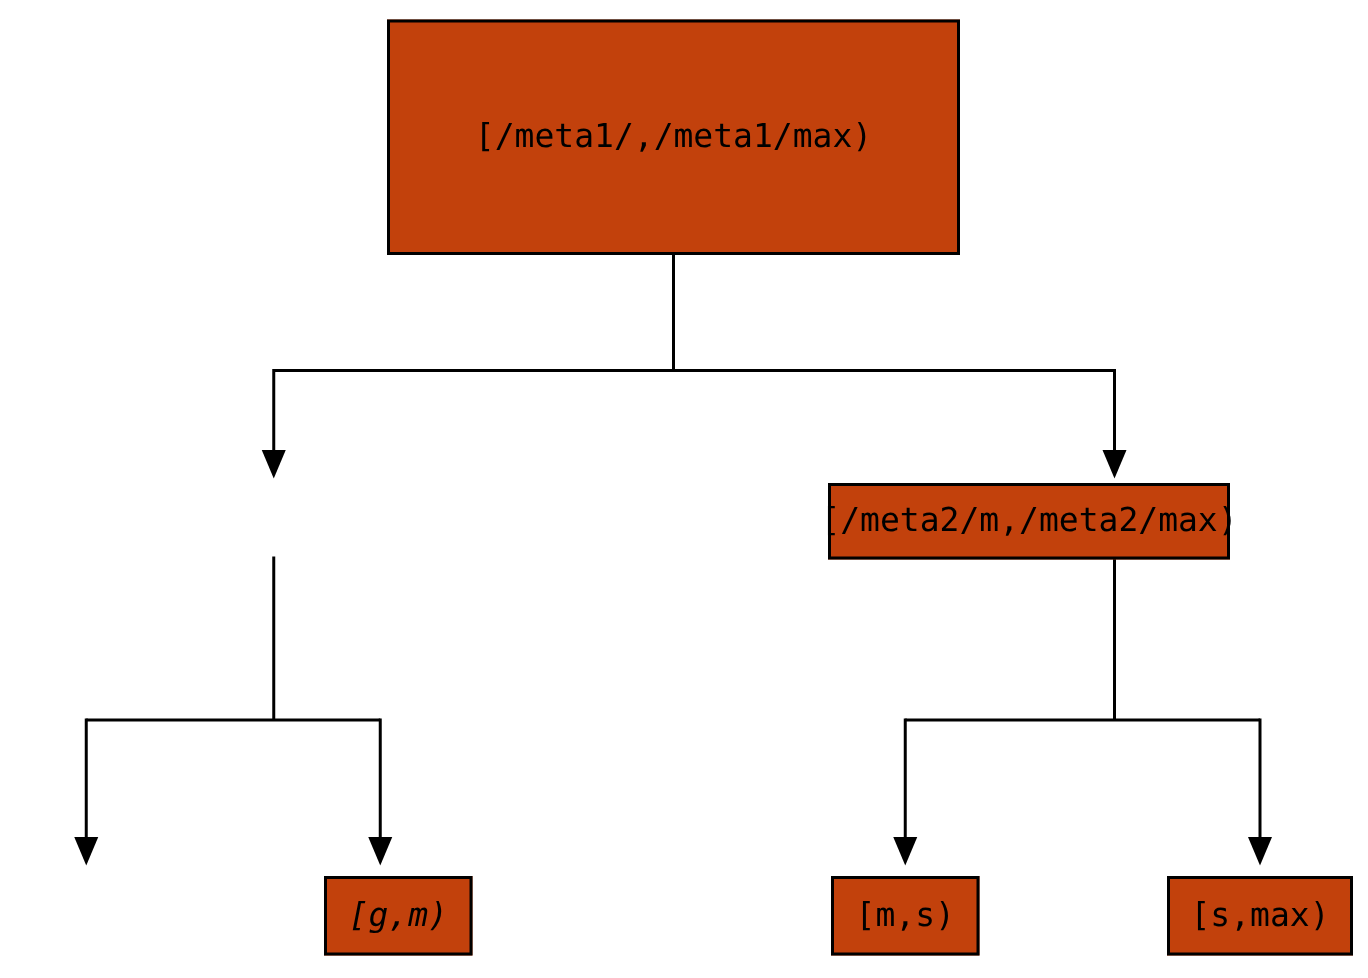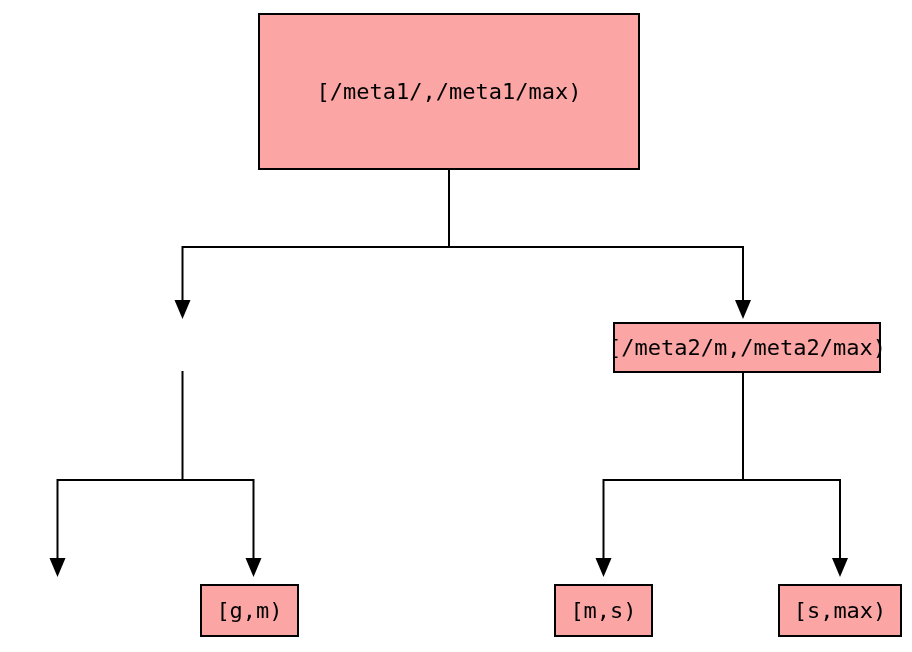--- a/index.html
+++ b/index.html
@@ -20,35 +20,35 @@
     left: 0;
     top: 0;
     width: 912px;
     height: 652px;
     pointer-events: none;
   }
   .node {
     position: absolute;
     box-sizing: border-box;
     border: 2px solid #000000;
-    background: #fca5a5;
+    background: #c2410c;
     display: flex;
     align-items: center;
     justify-content: center;
     color: #000000;
     font-size: 22px;
     line-height: 1;
     white-space: nowrap;
   }
   .node-root  { left: 258px; top: 13px;  width: 382px; height: 157px; }
   .node-mid-l { left: 22px;  top: 322px; width: 321px; height: 51px;  }
-  .node-mid-r { left: 613px; top: 322px; width: 268px; height: 51px;  }
+  .node-mid-r { left: 552px; top: 322px; width: 268px; height: 51px;  }
   .node-leaf  { top: 584px; height: 53px; }
   .node-leaf-0 { left: 8px;   width: 99px;  }
-  .node-leaf-1 { left: 200px; width: 99px;  }
+  .node-leaf-1 { left: 216px; width: 99px; font-style: italic;  }
   .node-leaf-2 { left: 554px; width: 99px;  }
   .node-leaf-3 { left: 778px; width: 124px; }
   .edge-line {
     stroke: #000000;
     stroke-width: 2;
     fill: none;
   }
   .arrowhead {
     fill: #000000;
     stroke: none;

